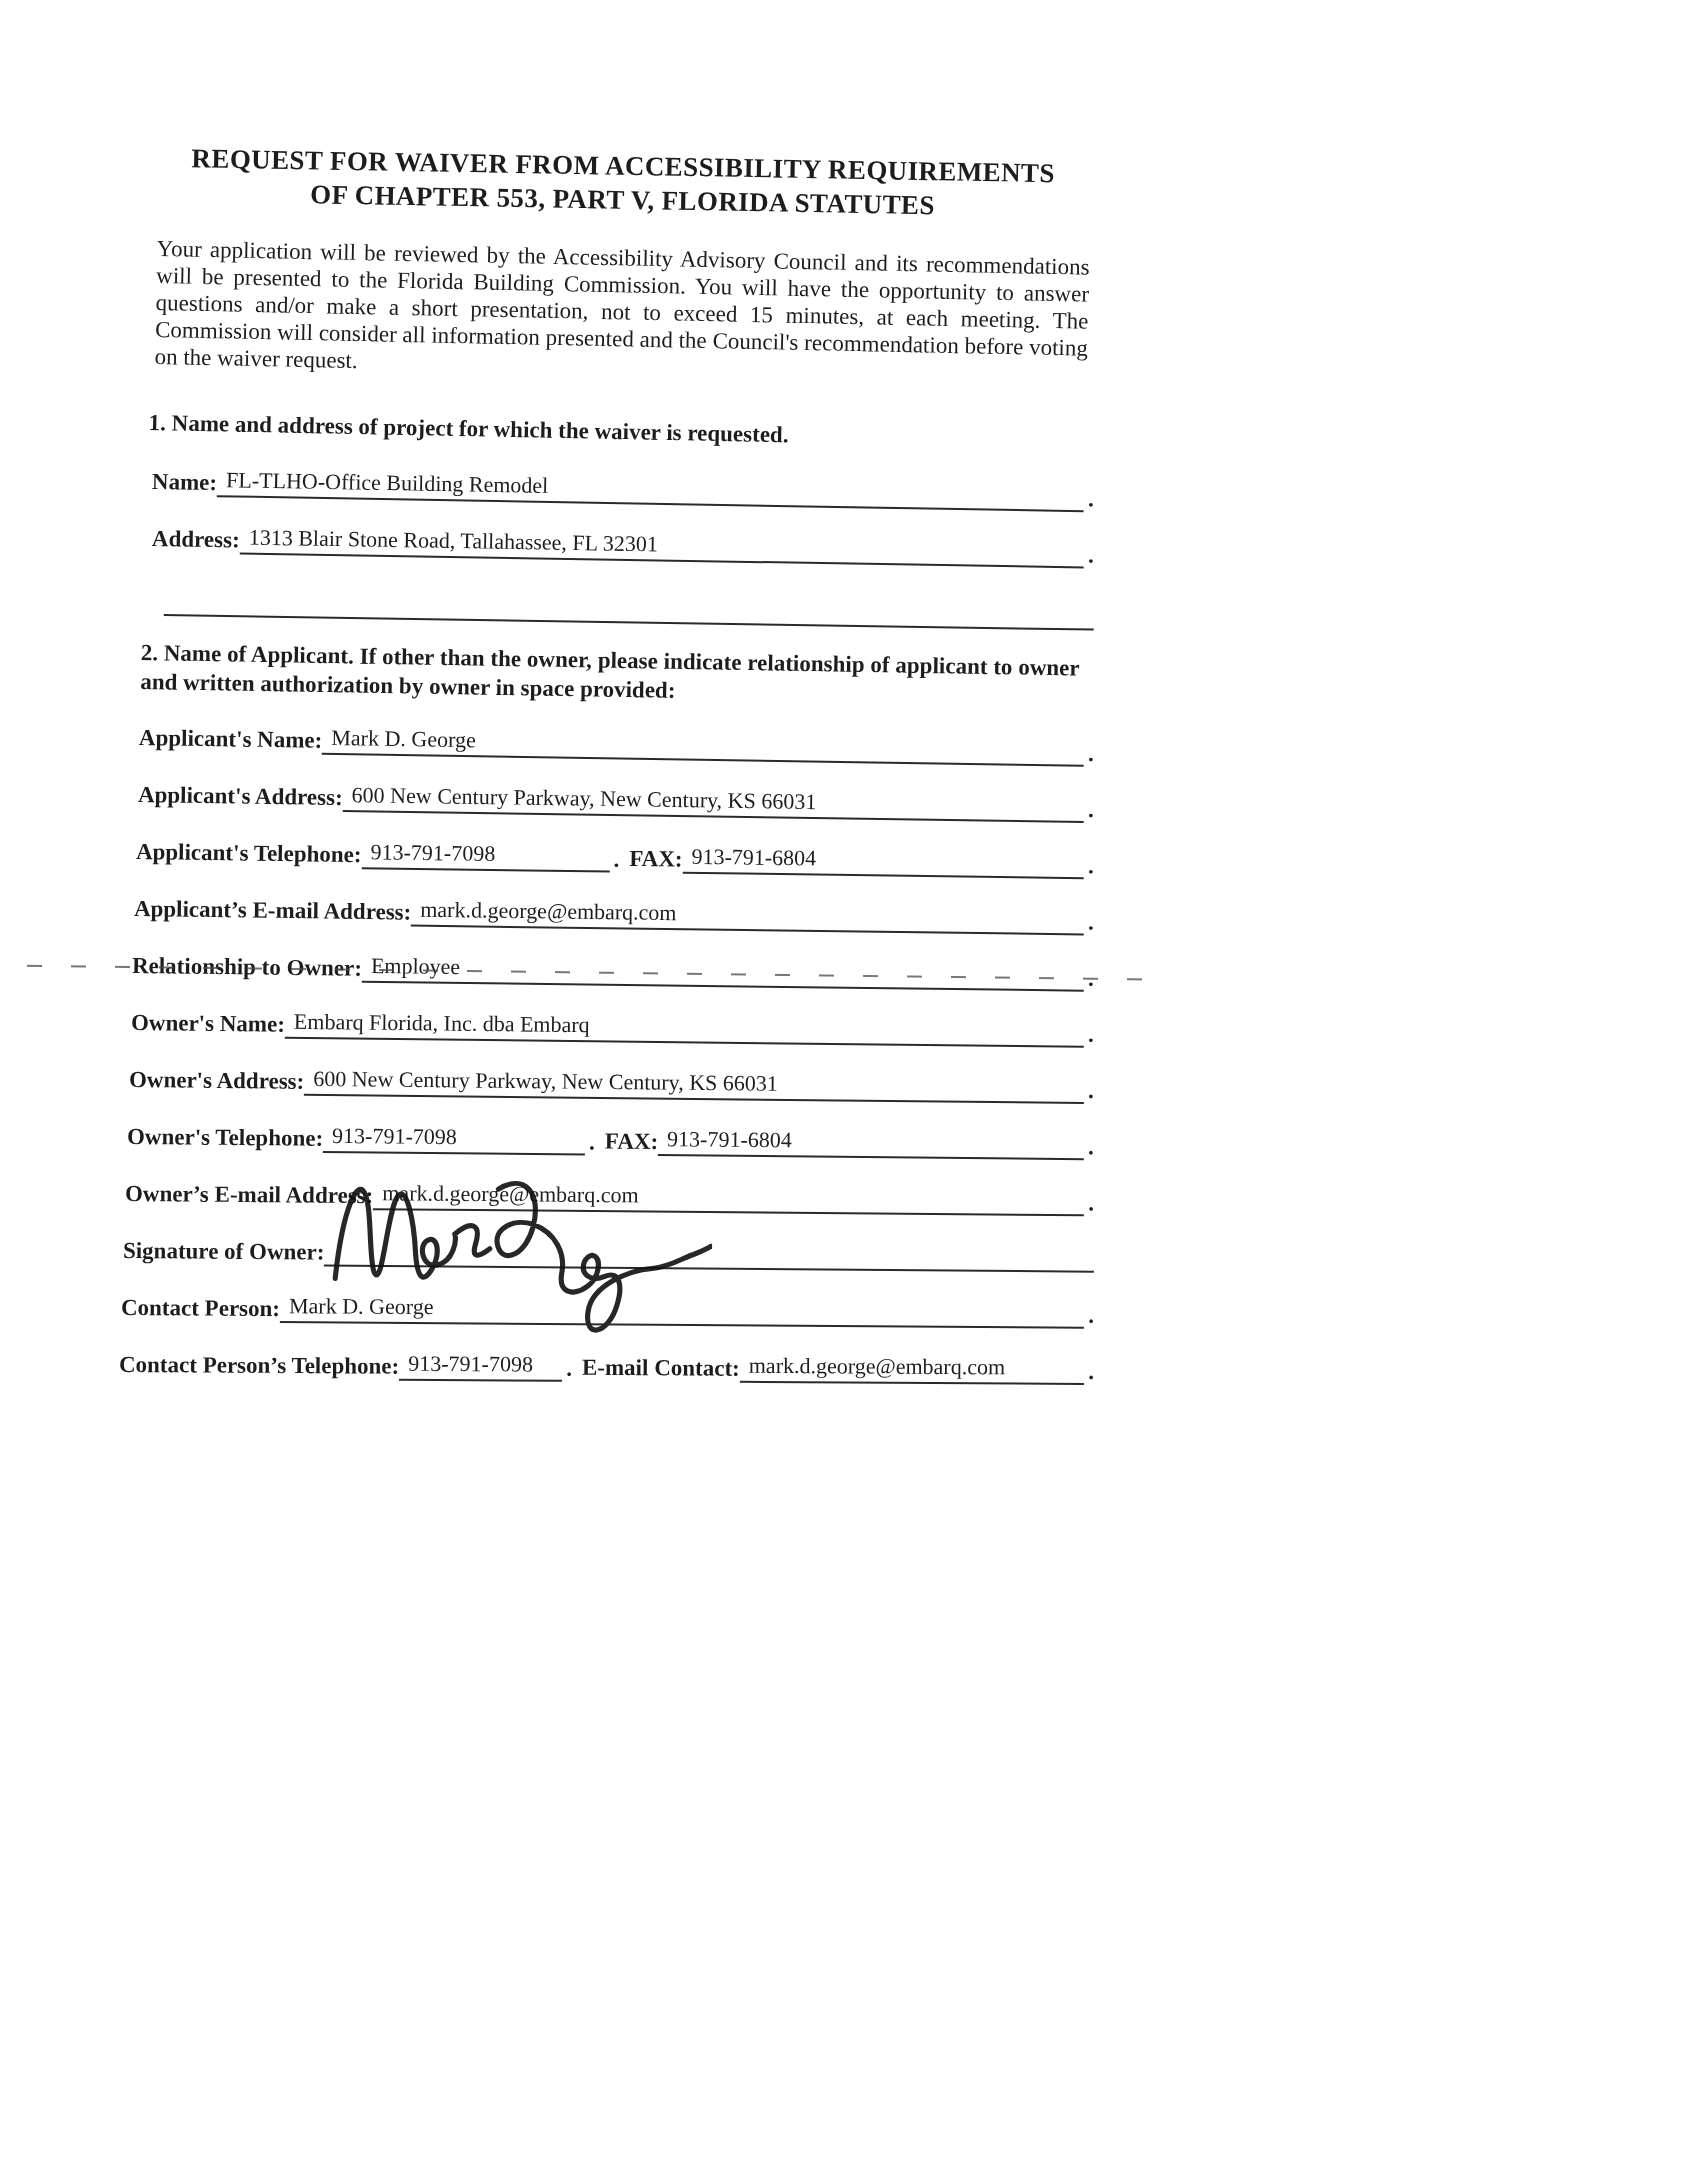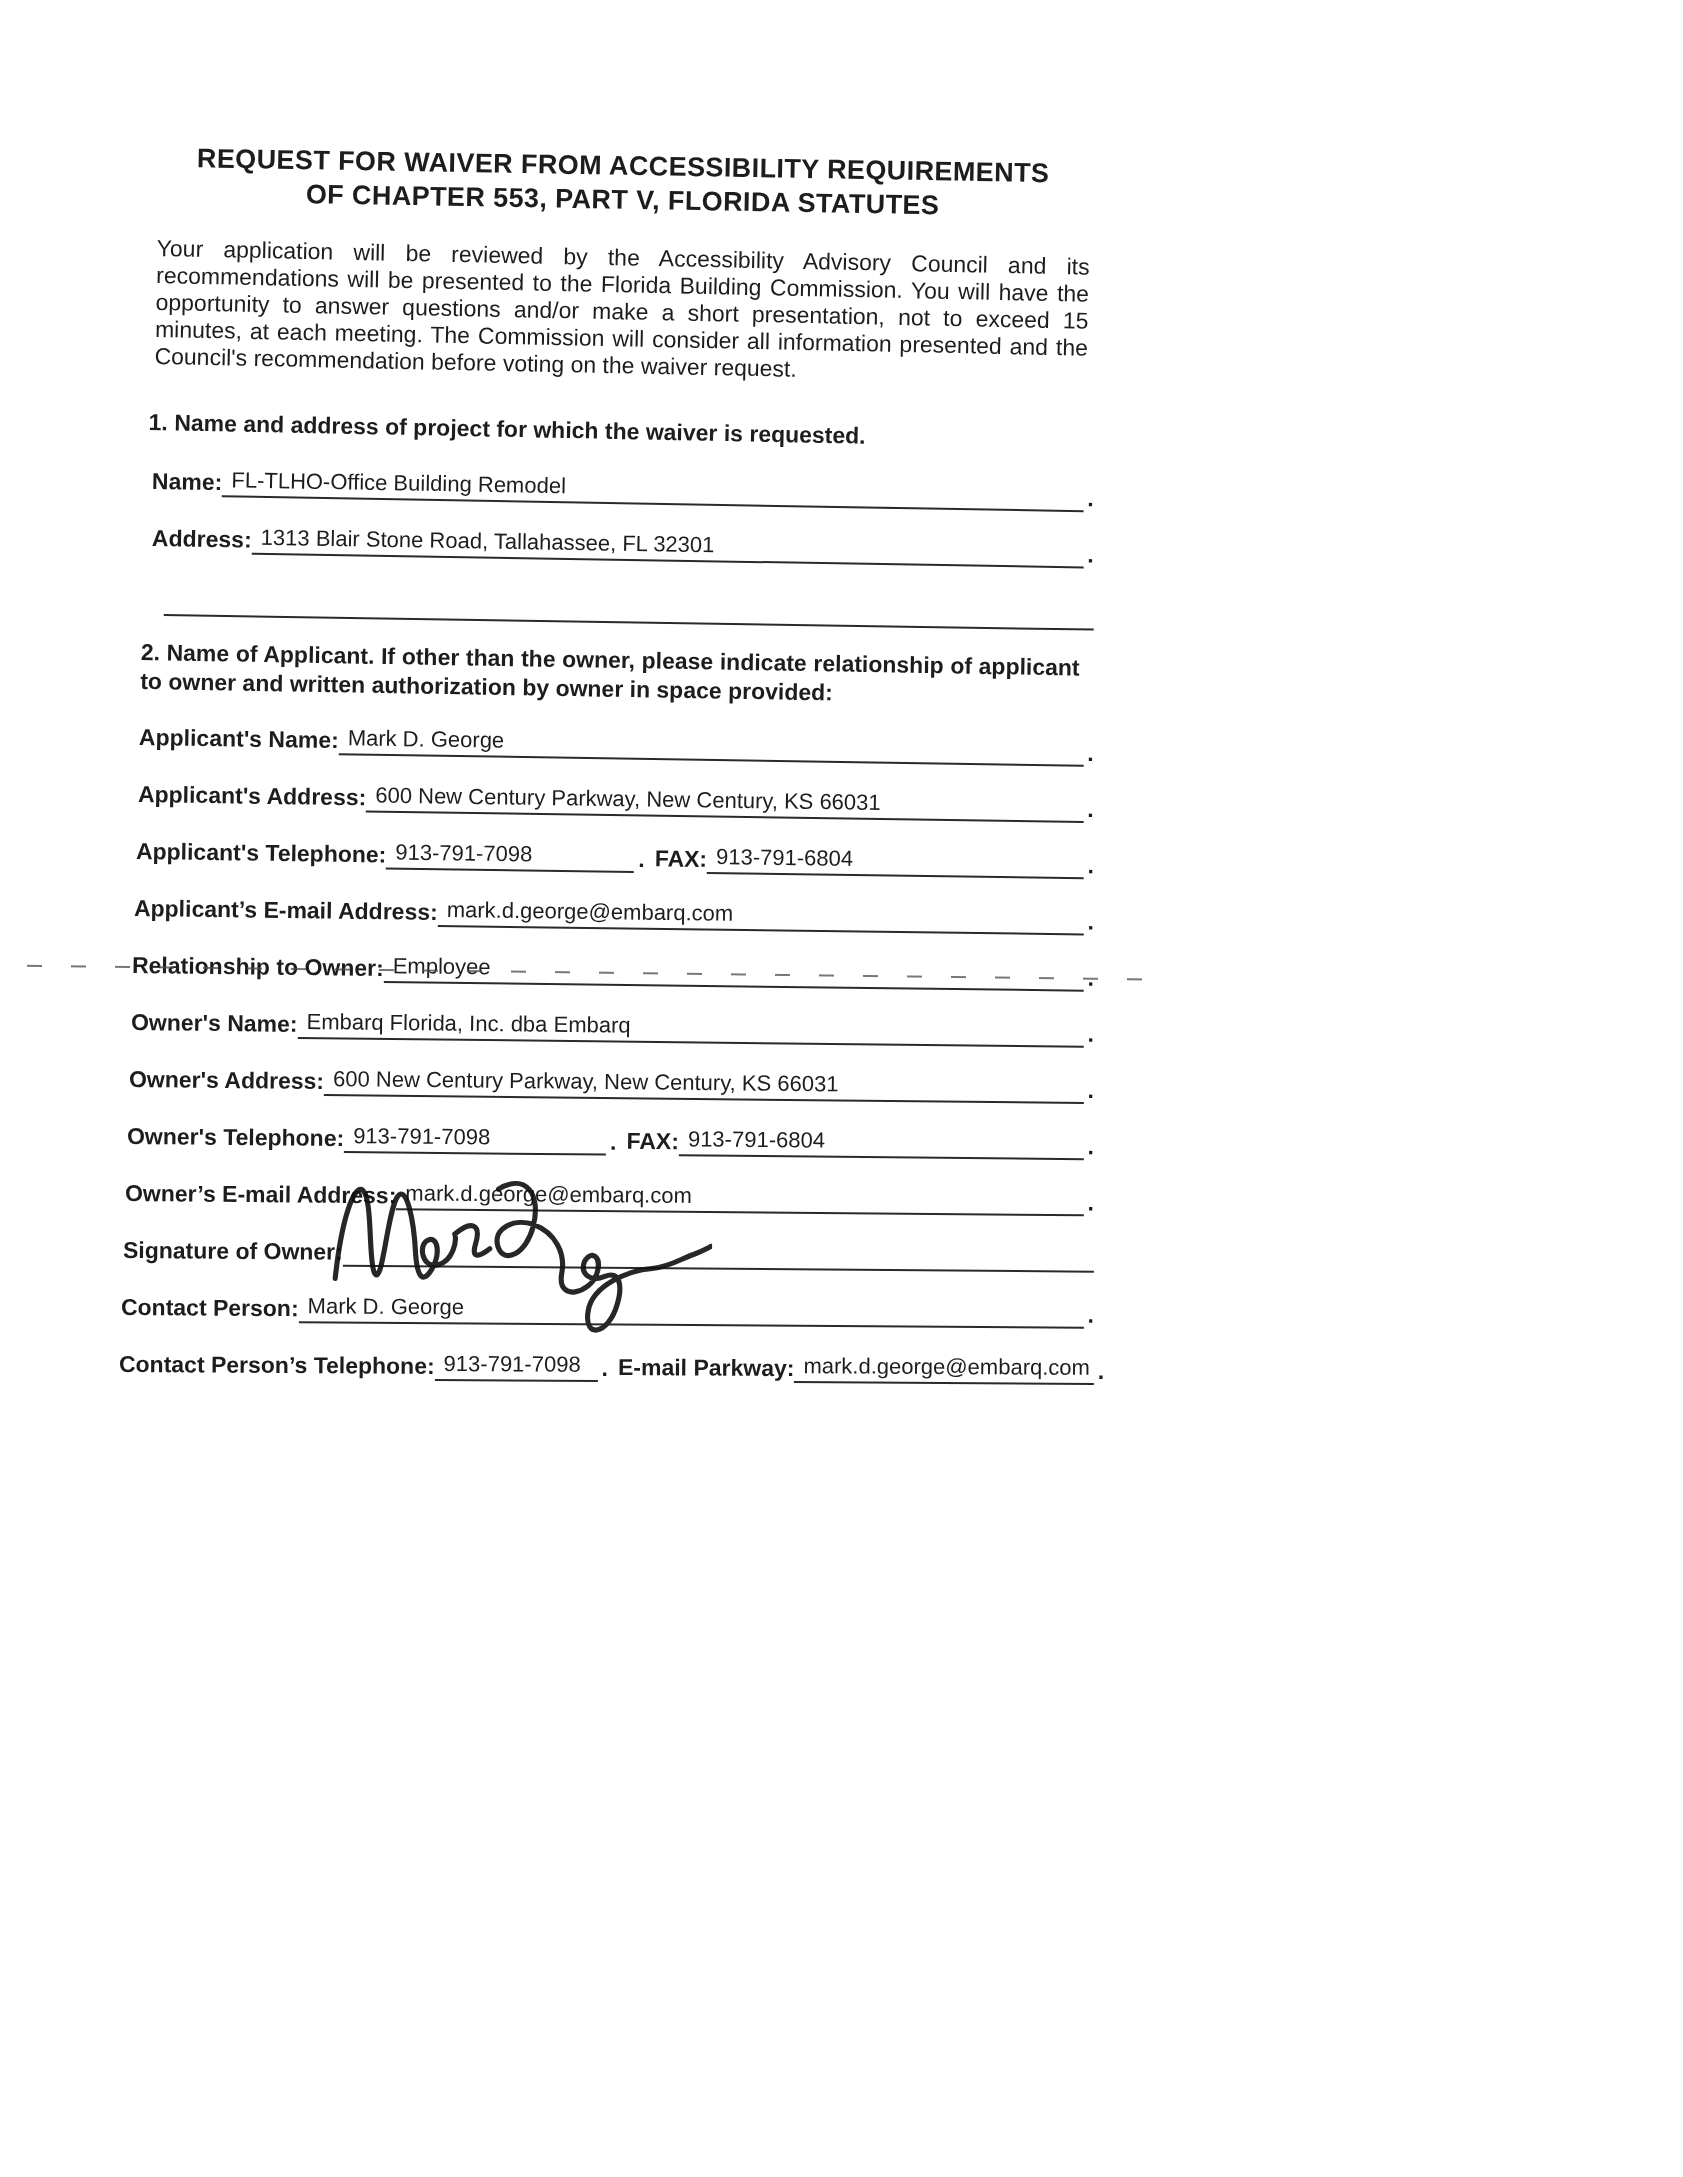--- a/index.html
+++ b/index.html
@@ -3,21 +3,21 @@
 <meta charset="utf-8">
 <style>
   * { box-sizing: border-box; }
   html, body { margin: 0; padding: 0; background: #ffffff; }
   .page {
     position: relative;
     width: 1683px;
     height: 2177px;
     background: #ffffff;
     overflow: hidden;
-    font-family: Liberation Sans, sans-serif;
+    font-family: Liberation Serif, serif;
     color: #1d1d1d;
   }
   .content {
     position: absolute;
     left: 119px;
     top: 141px;
     width: 975px;
   }
   .titleblock {
     width: 891px;
@@ -225,21 +225,21 @@
         </span>
       <span class="enddot">.</span>
     </div>
 
     <div class="row" style="margin-left:0;transform:rotate(0.35deg);">
       <span class="lbl">Contact Person’s Telephone:</span>
       <span class="fill fixed" style="width:163px">
           <span class="val">913-791-7098</span>
         </span>
       <span class="enddot">.</span>
-      <span class="lbl midlbl">E-mail Parkway:</span>
+      <span class="lbl midlbl">E-mail Contact:</span>
       <span class="fill">
           <span class="val">mark.d.george@embarq.com</span>
         </span>
       <span class="enddot">.</span>
     </div>
 
   </div>
 </div>
 
 

